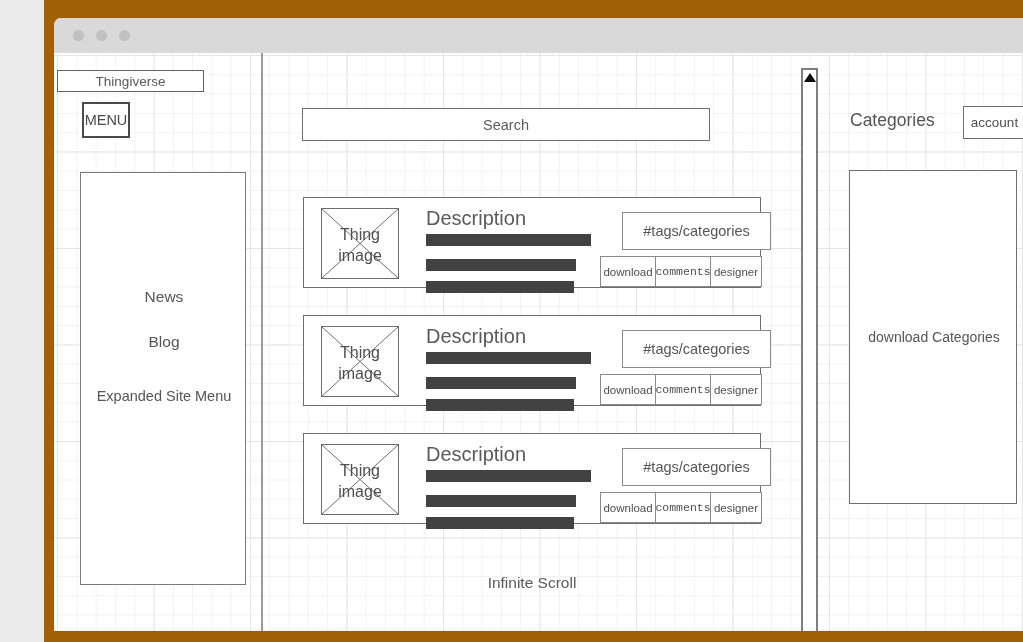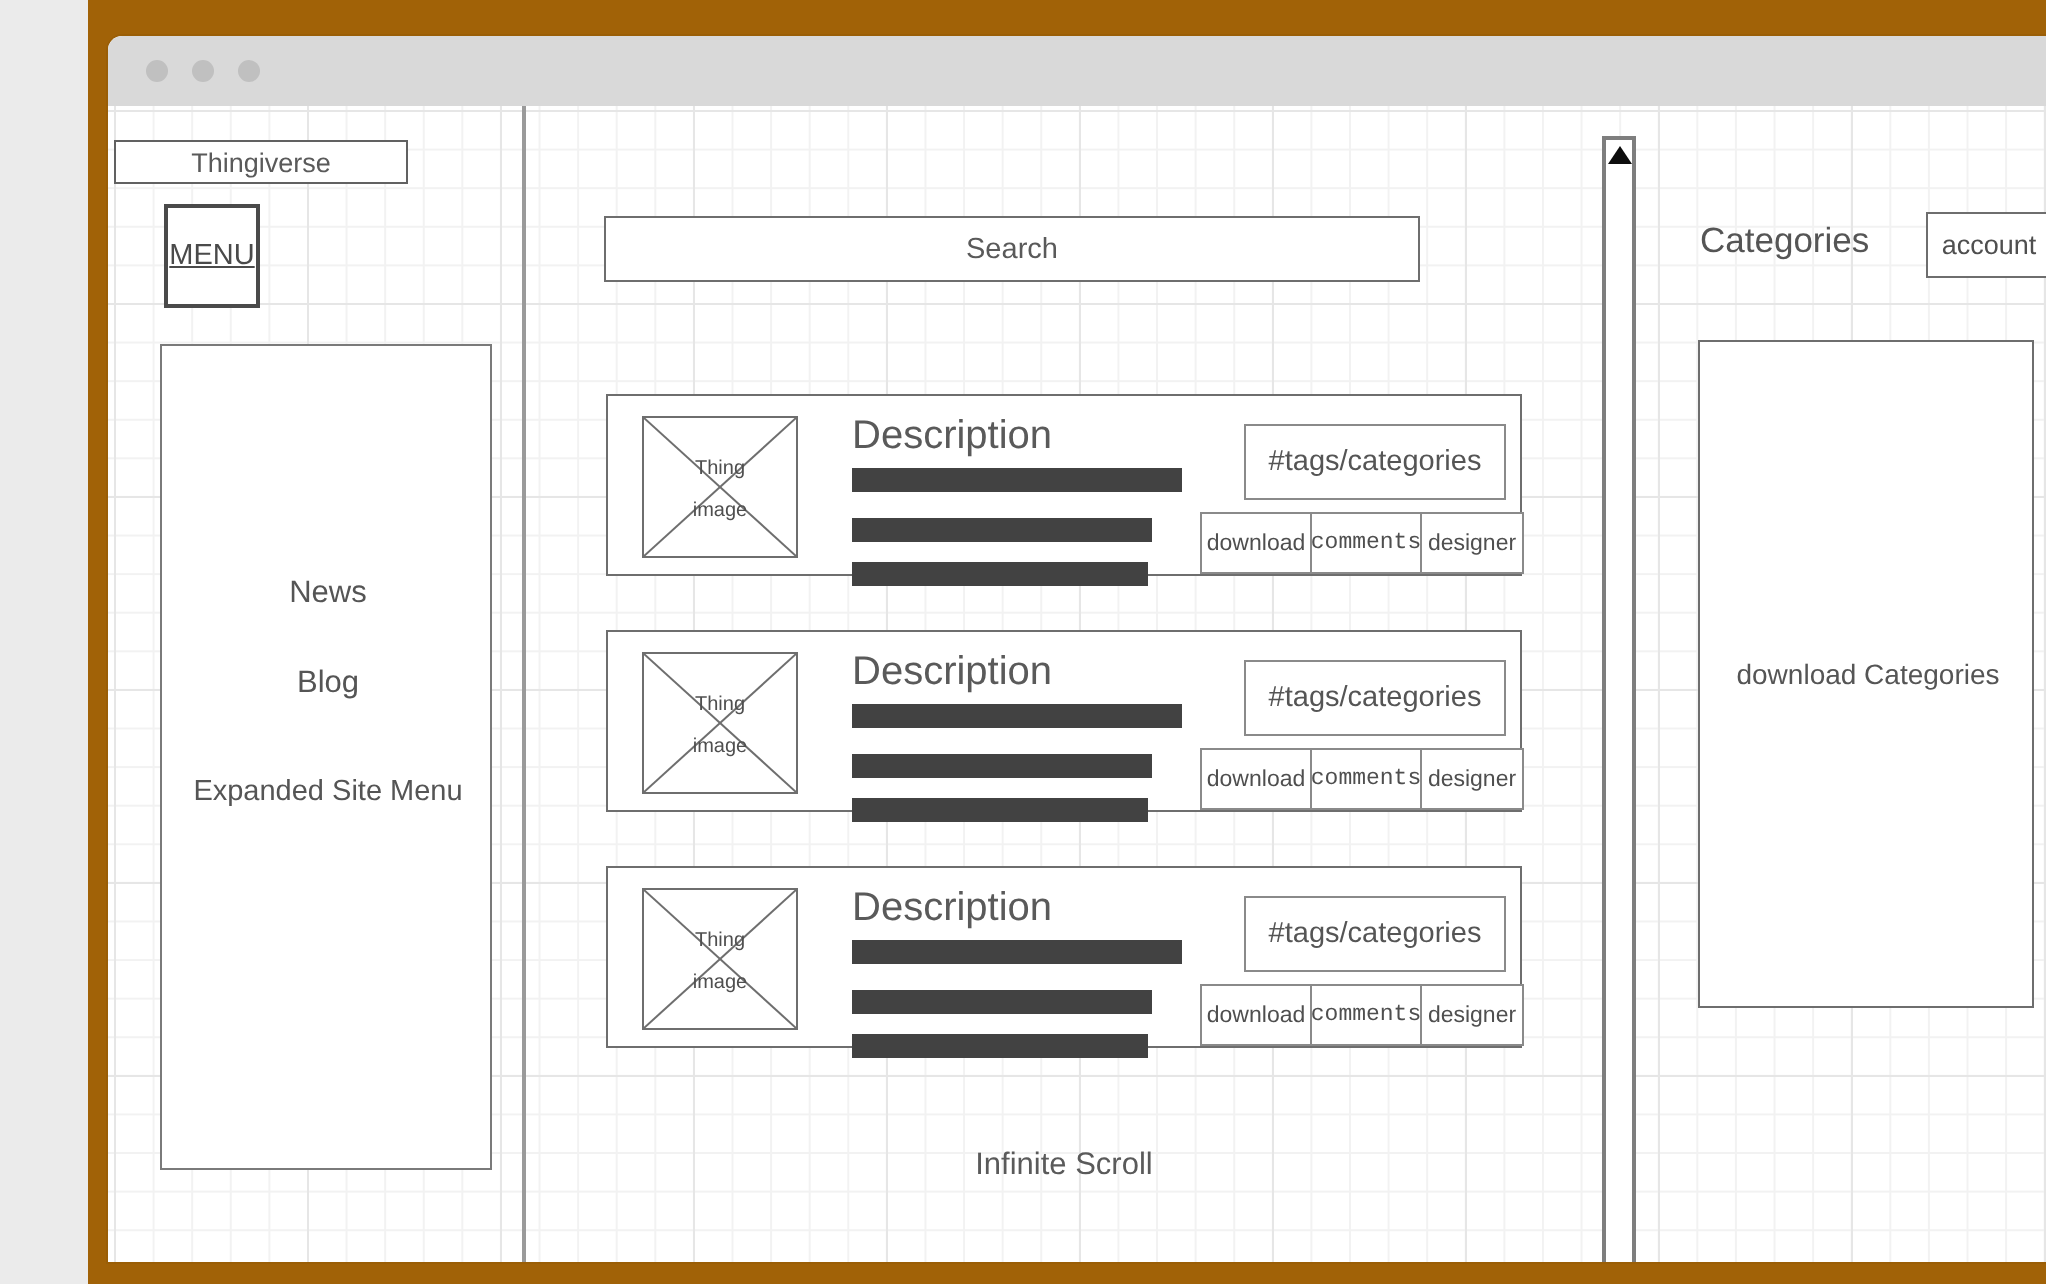--- a/index.html
+++ b/index.html
@@ -101,28 +101,27 @@
     display: flex;
     align-items: center;
     justify-content: center;
     font-size: 13.5px;
   }
 
   .menu-button {
     left: 28px;
     top: 49px;
     width: 48px;
-    height: 52px;
+    height: 36px;
     border: 2px solid #4a4a4a;
     display: flex;
     align-items: center;
     justify-content: center;
     font-size: 14.5px;
     color: #4a4a4a;
-    text-decoration: underline;
   }
 
   .menu-panel {
     left: 26px;
     top: 119px;
     width: 166px;
     height: 413px;
     border: 1px solid #7a7a7a;
   }
 
@@ -185,21 +184,21 @@
     background: #ffffff;
   }
   .thumb svg { display: block; }
 
   .thumb-label {
     position: absolute;
     left: 17px;
     top: 26px;
     width: 78px;
     text-align: center;
-    font-size: 10px;
+    font-size: 16px;
     line-height: 21px;
     color: #4f4f4f;
     pointer-events: none;
   }
 
   .card-desc {
     position: absolute;
     left: 122px;
     top: 9px;
     font-size: 20px;
@@ -213,21 +212,21 @@
     background: #424242;
   }
   .lb-0 { top: 36px;  width: 165px; }
   .lb-1 { top: 61px;  width: 150px; }
   .lb-2 { top: 83px;  width: 148px; }
 
   .tags-box {
     position: absolute;
     left: 318px;
     top: 14px;
-    width: 131px;
+    width: 149px;
     height: 38px;
     box-sizing: border-box;
     border: 1px solid #8a8a8a;
     background: #ffffff;
     display: flex;
     align-items: center;
     justify-content: center;
     font-size: 14.5px;
     color: #555555;
   }

